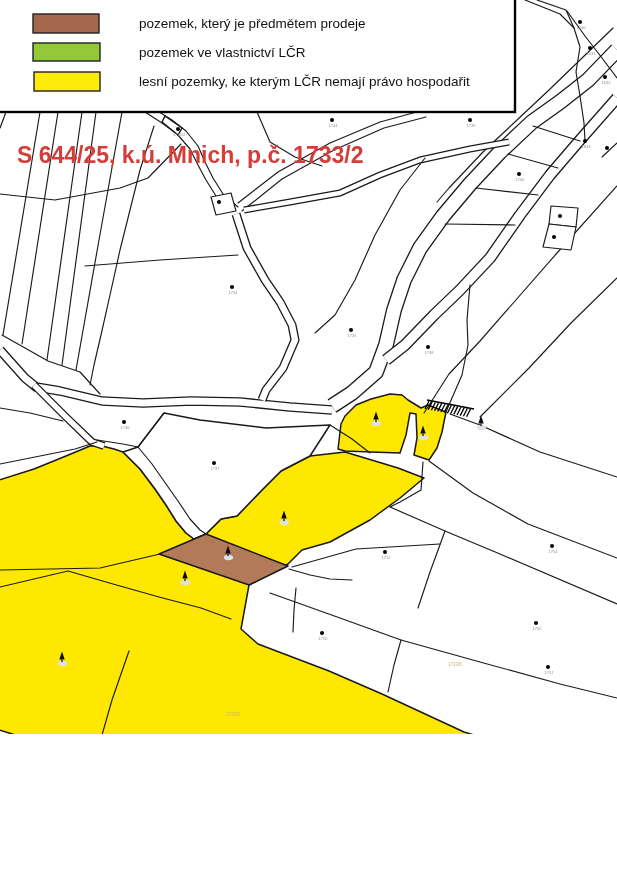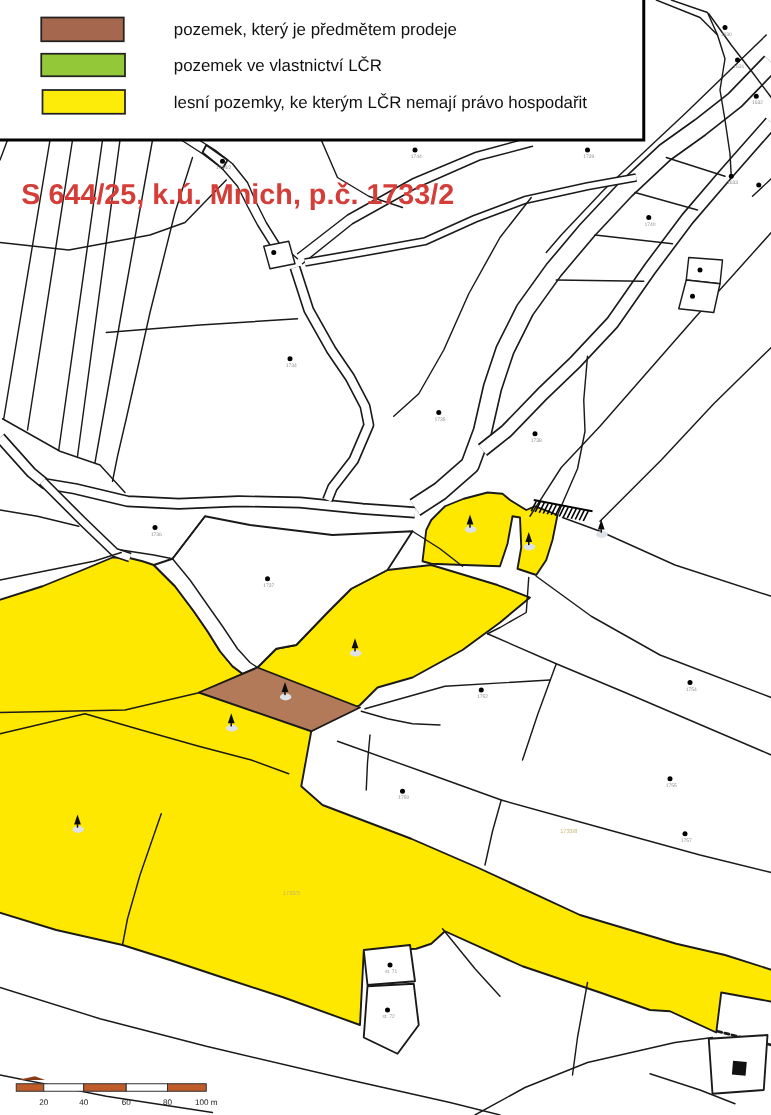--- a/index.html
+++ b/index.html
@@ -1,16 +1,16 @@
 <!DOCTYPE html>
 <html><head>
 <meta charset="utf-8">
 <style>
   html,body { margin:0; padding:0; background:#fff; }
-  #map { position:relative; width:617px; height:892px; overflow:hidden;
+  #map { position:relative; width:617px; height:734px; overflow:hidden;
          font-family:"Liberation Sans", sans-serif; }
 </style>
 </head>
 <body>
 
 <div id="map">
 <svg width="617" height="892" viewBox="0 0 617 892" xmlns="http://www.w3.org/2000/svg" font-family="Liberation Sans, sans-serif">
 
 <rect x="0" y="0" width="617" height="892" fill="#ffffff"></rect>
 

